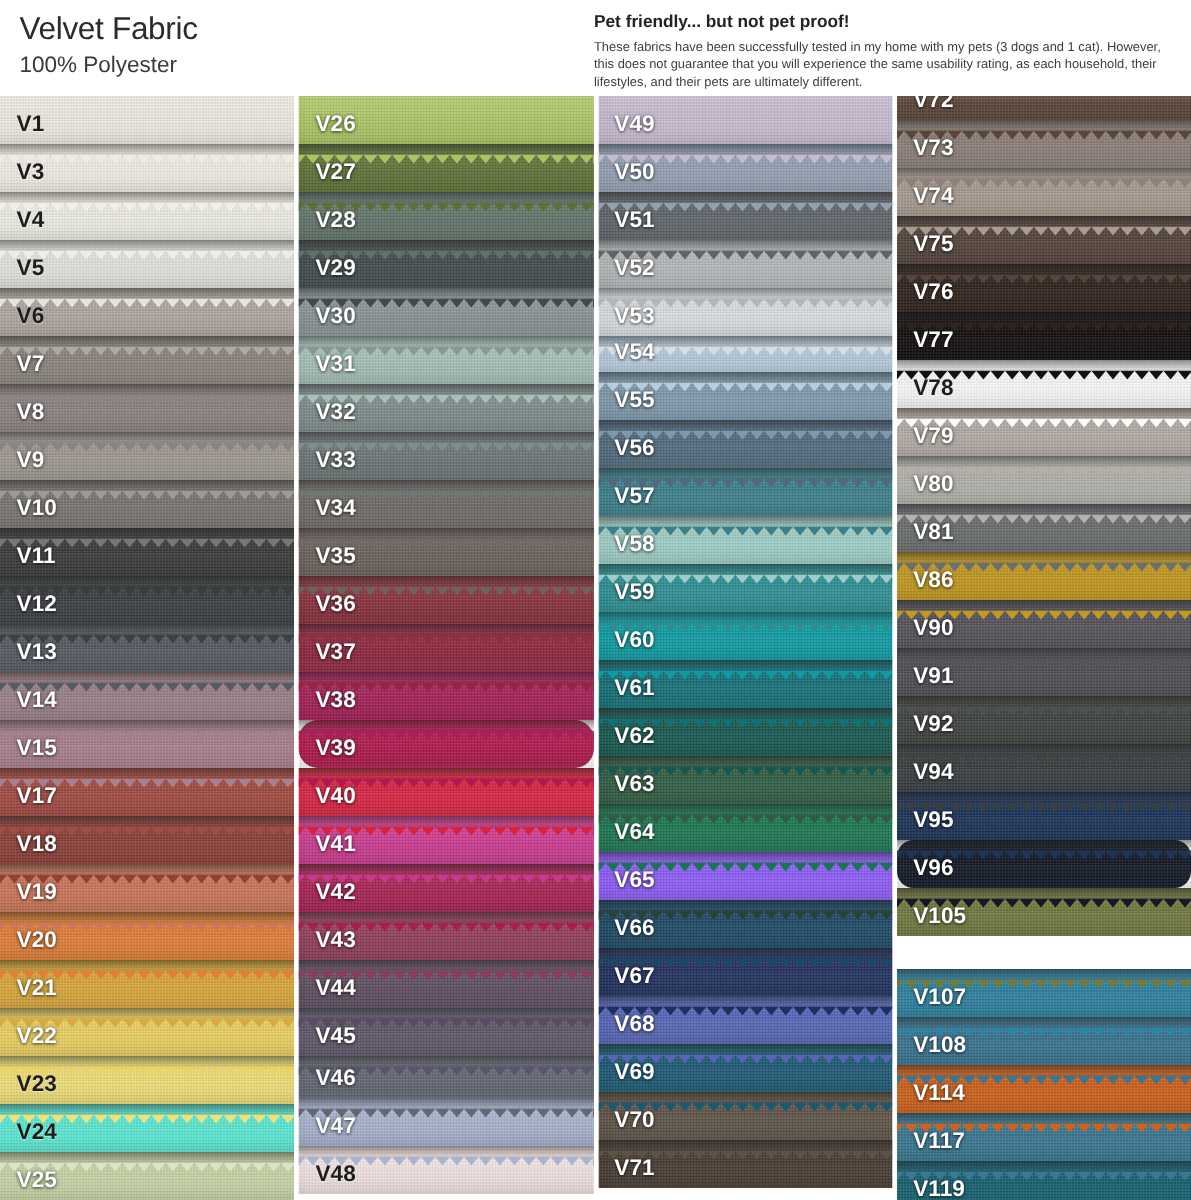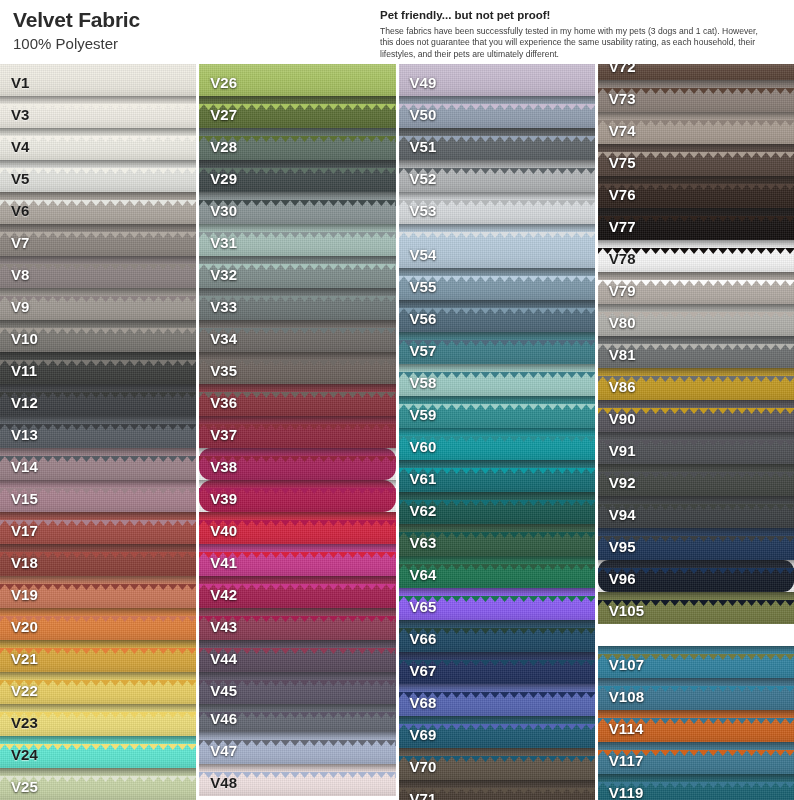--- a/index.html
+++ b/index.html
@@ -25,36 +25,36 @@
     box-sizing: border-box;
   }
   #brand-block {
     position: absolute;
     left: 13px;
     top: 8px;
     width: 360px;
   }
   #brand-title {
     font-size: 21px;
-    font-weight: bold;
+    font-weight: normal;
     color: #2b2b2b;
     letter-spacing: -0.2px;
     line-height: 24px;
     margin: 0;
   }
   #brand-subtitle {
     font-size: 15px;
     font-weight: normal;
     color: #3a3a3a;
     line-height: 19px;
     margin: 2px 0 0 0;
   }
   #notice-block {
     position: absolute;
-    left: 380px;
+    left: 396px;
     top: 8px;
     width: 390px;
   }
   #notice-title {
     font-size: 11.5px;
     font-weight: bold;
     color: #232323;
     line-height: 14px;
     margin: 0;
   }
@@ -461,21 +461,21 @@
       </div>
       <div class="swatch" title="V37" style="height: 32px; background: rgb(144, 40, 63);">
         <div class="weave"></div>
         <div class="sheen"></div>
         <div class="edge-shadow"></div>
         <div class="pinked"><svg width="196.25" height="6" viewBox="0 0 196.25 6" preserveAspectRatio="none">
             <path d="M196.25,6 L220.79999999999998,6 L215.99999999999997,0.2 L211.2,6 L206.39999999999998,0.2 L201.6,6 L196.79999999999998,0.2 L192,6 L187.2,0.2 L182.4,6 L177.6,0.2 L172.79999999999998,6 L167.99999999999997,0.2 L163.2,6 L158.39999999999998,0.2 L153.6,6 L148.79999999999998,0.2 L144,6 L139.2,0.2 L134.4,6 L129.6,0.2 L124.8,6 L120,0.2 L115.19999999999999,6 L110.39999999999999,0.2 L105.6,6 L100.8,0.2 L96,6 L91.2,0.2 L86.39999999999999,6 L81.6,0.2 L76.8,6 L72,0.2 L67.2,6 L62.400000000000006,0.2 L57.599999999999994,6 L52.8,0.2 L48,6 L43.2,0.2 L38.4,6 L33.6,0.2 L28.799999999999997,6 L23.999999999999996,0.2 L19.2,6 L14.399999999999999,0.2 L9.6,6 L4.8,0.2 L0,6 L-4.8,0.2 L0,0 L196.25,0 Z" fill="#89333d"></path>
           </svg></div>
         <div class="swatch-label label-light">V37</div>
       </div>
-      <div class="swatch" title="V38" style="height: 32px; background: rgb(166, 33, 90); border-radius: 12px;">
+      <div class="swatch" title="V38" style="height: 32px; background: rgb(166, 33, 90);">
         <div class="weave"></div>
         <div class="sheen"></div>
         <div class="edge-shadow"></div>
         <div class="pinked"><svg width="196.25" height="6" viewBox="0 0 196.25 6" preserveAspectRatio="none">
             <path d="M196.25,6 L220.79999999999998,6 L215.99999999999997,0.2 L211.2,6 L206.39999999999998,0.2 L201.6,6 L196.79999999999998,0.2 L192,6 L187.2,0.2 L182.4,6 L177.6,0.2 L172.79999999999998,6 L167.99999999999997,0.2 L163.2,6 L158.39999999999998,0.2 L153.6,6 L148.79999999999998,0.2 L144,6 L139.2,0.2 L134.4,6 L129.6,0.2 L124.8,6 L120,0.2 L115.19999999999999,6 L110.39999999999999,0.2 L105.6,6 L100.8,0.2 L96,6 L91.2,0.2 L86.39999999999999,6 L81.6,0.2 L76.8,6 L72,0.2 L67.2,6 L62.400000000000006,0.2 L57.599999999999994,6 L52.8,0.2 L48,6 L43.2,0.2 L38.4,6 L33.6,0.2 L28.799999999999997,6 L23.999999999999996,0.2 L19.2,6 L14.399999999999999,0.2 L9.6,6 L4.8,0.2 L0,6 L-4.8,0.2 L0,0 L196.25,0 Z" fill="#90283f"></path>
           </svg></div>
         <div class="swatch-label label-light">V38</div>
       </div>
       <div class="swatch" title="V39" style="height: 32px; background: rgb(176, 26, 78); border-radius: 13px;">
         <div class="weave"></div>
@@ -604,21 +604,21 @@
       </div>
       <div class="swatch" title="V53" style="height: 32px; background: rgb(217, 221, 224);">
         <div class="weave"></div>
         <div class="sheen"></div>
         <div class="edge-shadow"></div>
         <div class="pinked"><svg width="196.25" height="6" viewBox="0 0 196.25 6" preserveAspectRatio="none">
             <path d="M196.25,6 L220.79999999999998,6 L215.99999999999997,0.2 L211.2,6 L206.39999999999998,0.2 L201.6,6 L196.79999999999998,0.2 L192,6 L187.2,0.2 L182.4,6 L177.6,0.2 L172.79999999999998,6 L167.99999999999997,0.2 L163.2,6 L158.39999999999998,0.2 L153.6,6 L148.79999999999998,0.2 L144,6 L139.2,0.2 L134.4,6 L129.6,0.2 L124.8,6 L120,0.2 L115.19999999999999,6 L110.39999999999999,0.2 L105.6,6 L100.8,0.2 L96,6 L91.2,0.2 L86.39999999999999,6 L81.6,0.2 L76.8,6 L72,0.2 L67.2,6 L62.400000000000006,0.2 L57.599999999999994,6 L52.8,0.2 L48,6 L43.2,0.2 L38.4,6 L33.6,0.2 L28.799999999999997,6 L23.999999999999996,0.2 L19.2,6 L14.399999999999999,0.2 L9.6,6 L4.8,0.2 L0,6 L-4.8,0.2 L0,0 L196.25,0 Z" fill="#b3b6b8"></path>
           </svg></div>
         <div class="swatch-label label-light">V53</div>
       </div>
-      <div class="swatch" title="V54" style="height: 44px; background: rgb(183, 204, 221);">
+      <div class="swatch" title="V54" style="height: 24px; background: rgb(183, 204, 221);">
         <div class="weave"></div>
         <div class="sheen"></div>
         <div class="edge-shadow"></div>
         <div class="pinked"><svg width="196.25" height="6" viewBox="0 0 196.25 6" preserveAspectRatio="none">
             <path d="M196.25,6 L220.79999999999998,6 L215.99999999999997,0.2 L211.2,6 L206.39999999999998,0.2 L201.6,6 L196.79999999999998,0.2 L192,6 L187.2,0.2 L182.4,6 L177.6,0.2 L172.79999999999998,6 L167.99999999999997,0.2 L163.2,6 L158.39999999999998,0.2 L153.6,6 L148.79999999999998,0.2 L144,6 L139.2,0.2 L134.4,6 L129.6,0.2 L124.8,6 L120,0.2 L115.19999999999999,6 L110.39999999999999,0.2 L105.6,6 L100.8,0.2 L96,6 L91.2,0.2 L86.39999999999999,6 L81.6,0.2 L76.8,6 L72,0.2 L67.2,6 L62.400000000000006,0.2 L57.599999999999994,6 L52.8,0.2 L48,6 L43.2,0.2 L38.4,6 L33.6,0.2 L28.799999999999997,6 L23.999999999999996,0.2 L19.2,6 L14.399999999999999,0.2 L9.6,6 L4.8,0.2 L0,6 L-4.8,0.2 L0,0 L196.25,0 Z" fill="#d9dde0"></path>
           </svg></div>
         <div class="swatch-label label-light">V54</div>
       </div>
       <div class="swatch" title="V55" style="height: 32px; background: rgb(125, 153, 171);">
         <div class="weave"></div>

